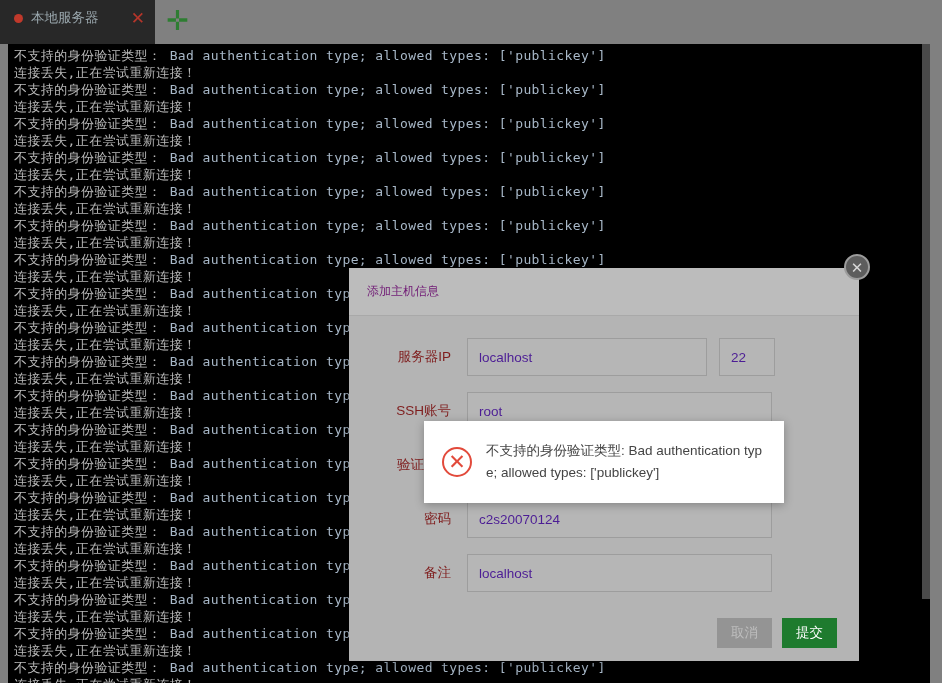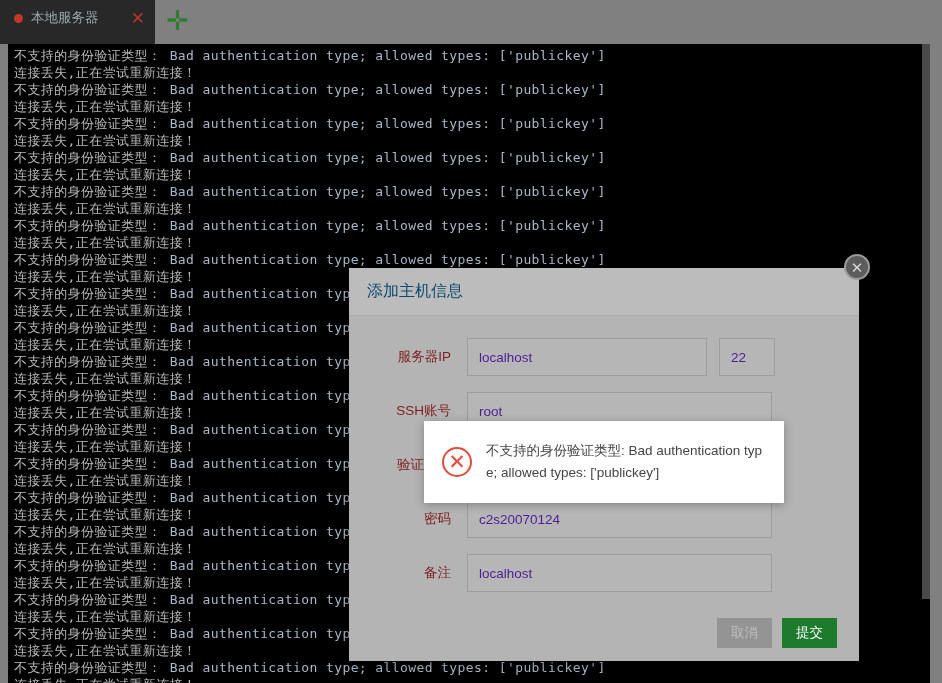--- a/index.html
+++ b/index.html
@@ -116,22 +116,22 @@
   .dialog-header {
     position: relative;
     height: 48px;
     background: #bcbcbc;
     border-bottom: 1px solid #a9a9a9;
     display: flex;
     align-items: center;
     padding-left: 18px;
   }
   .dialog-title {
-    font-size: 16px;
-    color: #0c4a6e;
+    font-size: 12px;
+    color: #701a75;
   }
   .dialog-close {
     position: absolute;
     left: 495px; top: -14px;
     width: 26px; height: 26px;
     border-radius: 50%;
     background: #5d5d5d;
     color: #d8d8d8;
     font-size: 15px;
     line-height: 25px;

